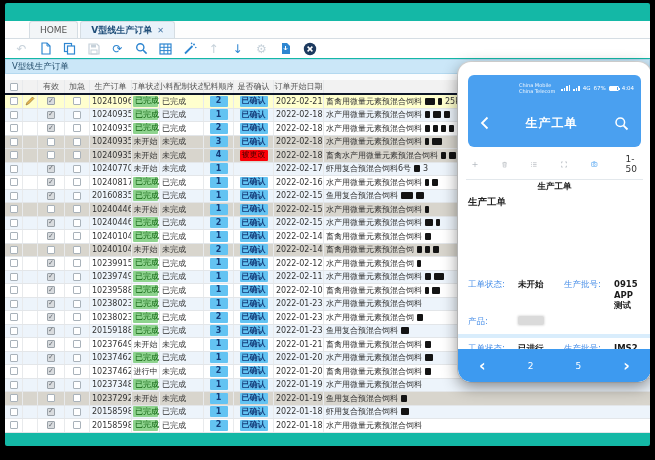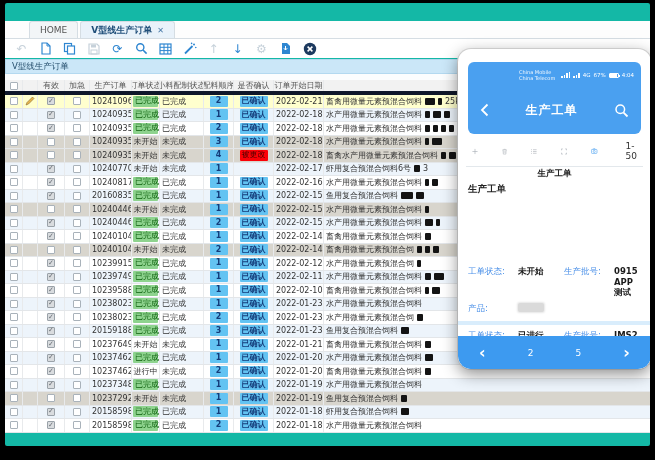--- a/index.html
+++ b/index.html
@@ -20,21 +20,21 @@
   .tbtn.dis .gl{color:#c6d1da;}
   .secbar{height:15px;margin-top:1px;background:#cbe7f8;border:1px solid #b3d9f0;display:flex;align-items:center;padding-left:6px;font-size:8.5px;color:#27506e;}
   .tgap{height:6px;background:#fbfdfe;}
 
   
   .grid{font-size:8px;color:#333;}
   .tr{display:flex;height:13.5px;align-items:center;border-bottom:1px solid #e3e6e9;background:#fff;}
   .tr.alt{background:#edf4fb;}
   .tr.sel{background:#ffffce;}
   .tr.inv{background:#d8d5cd;}
-  .th{height:15px;background:#f2f2f2;border-bottom:4px solid #0f172a;color:#555;}
+  .th{height:15px;background:#f2f2f2;border-bottom:2px solid #0f172a;color:#555;}
   .td{flex:0 0 auto;height:100%;display:flex;align-items:center;padding:0 2px;border-right:1px solid #e8eaec;overflow:hidden;white-space:nowrap;}
   .th .td{justify-content:center;color:#555;}
   .c-sel{width:18px;justify-content:center;}
   .c-ico{width:15px;justify-content:center;}
   .c-valid{width:27px;justify-content:center;}
   .c-urg{width:25px;justify-content:center;}
   .c-ord{width:42px;}
   .c-ost{width:28px;justify-content:center;padding:0 1px;}
   .c-mst{width:44px;}
   .c-seq{width:30px;justify-content:center;}
@@ -45,21 +45,21 @@
   .cb.on{background:#d9dcdf;border-color:#9aa2a9;}
   .badge{display:inline-block;min-width:24px;text-align:center;padding:0.5px 2px;border-radius:1px;font-size:8px;line-height:10px;}
   .b-green{background:#8ed38e;color:#0b5e0b;}
   .b-blue{background:#63c3f2;color:#143c7a;font-weight:bold;}
   .b-pink{background:#fdaef9;color:#6a2a6a;margin-top:36px;}
   .b-red{background:#fb0007;color:#4d0000;}
   .redact{display:inline-block;height:7px;background:#141414;margin-left:3px;border-radius:1px;vertical-align:middle;}
   .suffix{margin-left:3px;color:#333;}
 
   
-  .phone{position:absolute;left:453px;top:46px;width:193px;height:320px;background:#fff;border-radius:13px;
+  .phone{position:absolute;left:453px;top:59px;width:193px;height:320px;background:#fff;border-radius:13px;
          box-shadow:0 5px 16px rgba(0,0,0,.45),0 0 0 1px #e3e3e3;z-index:10;overflow:hidden;}
   .p-head{position:absolute;left:10px;top:13px;right:10px;height:72px;background:#4aa0f0;border-radius:6px;color:#fff;}
   .p-status{display:flex;align-items:center;height:26px;padding:0 7px;font-size:5px;line-height:6px;}
   .p-carriers{display:flex;flex-direction:column;margin-left:44px;opacity:.92;}
   .p-sright{display:flex;align-items:center;gap:3px;margin-left:auto;font-size:5.5px;}
   .sig{display:inline-flex;align-items:flex-end;gap:1px;height:6px;}
   .sig i{width:1.5px;background:#fff;display:inline-block;}
   .batt{width:10px;height:5px;border:1px solid #fff;border-radius:1px;position:relative;}
   .batt:before{content:"";position:absolute;left:0;top:0;bottom:0;width:7px;background:#fff;}
   .batt:after{content:"";position:absolute;right:-2px;top:1px;width:1px;height:2px;background:#fff;}

